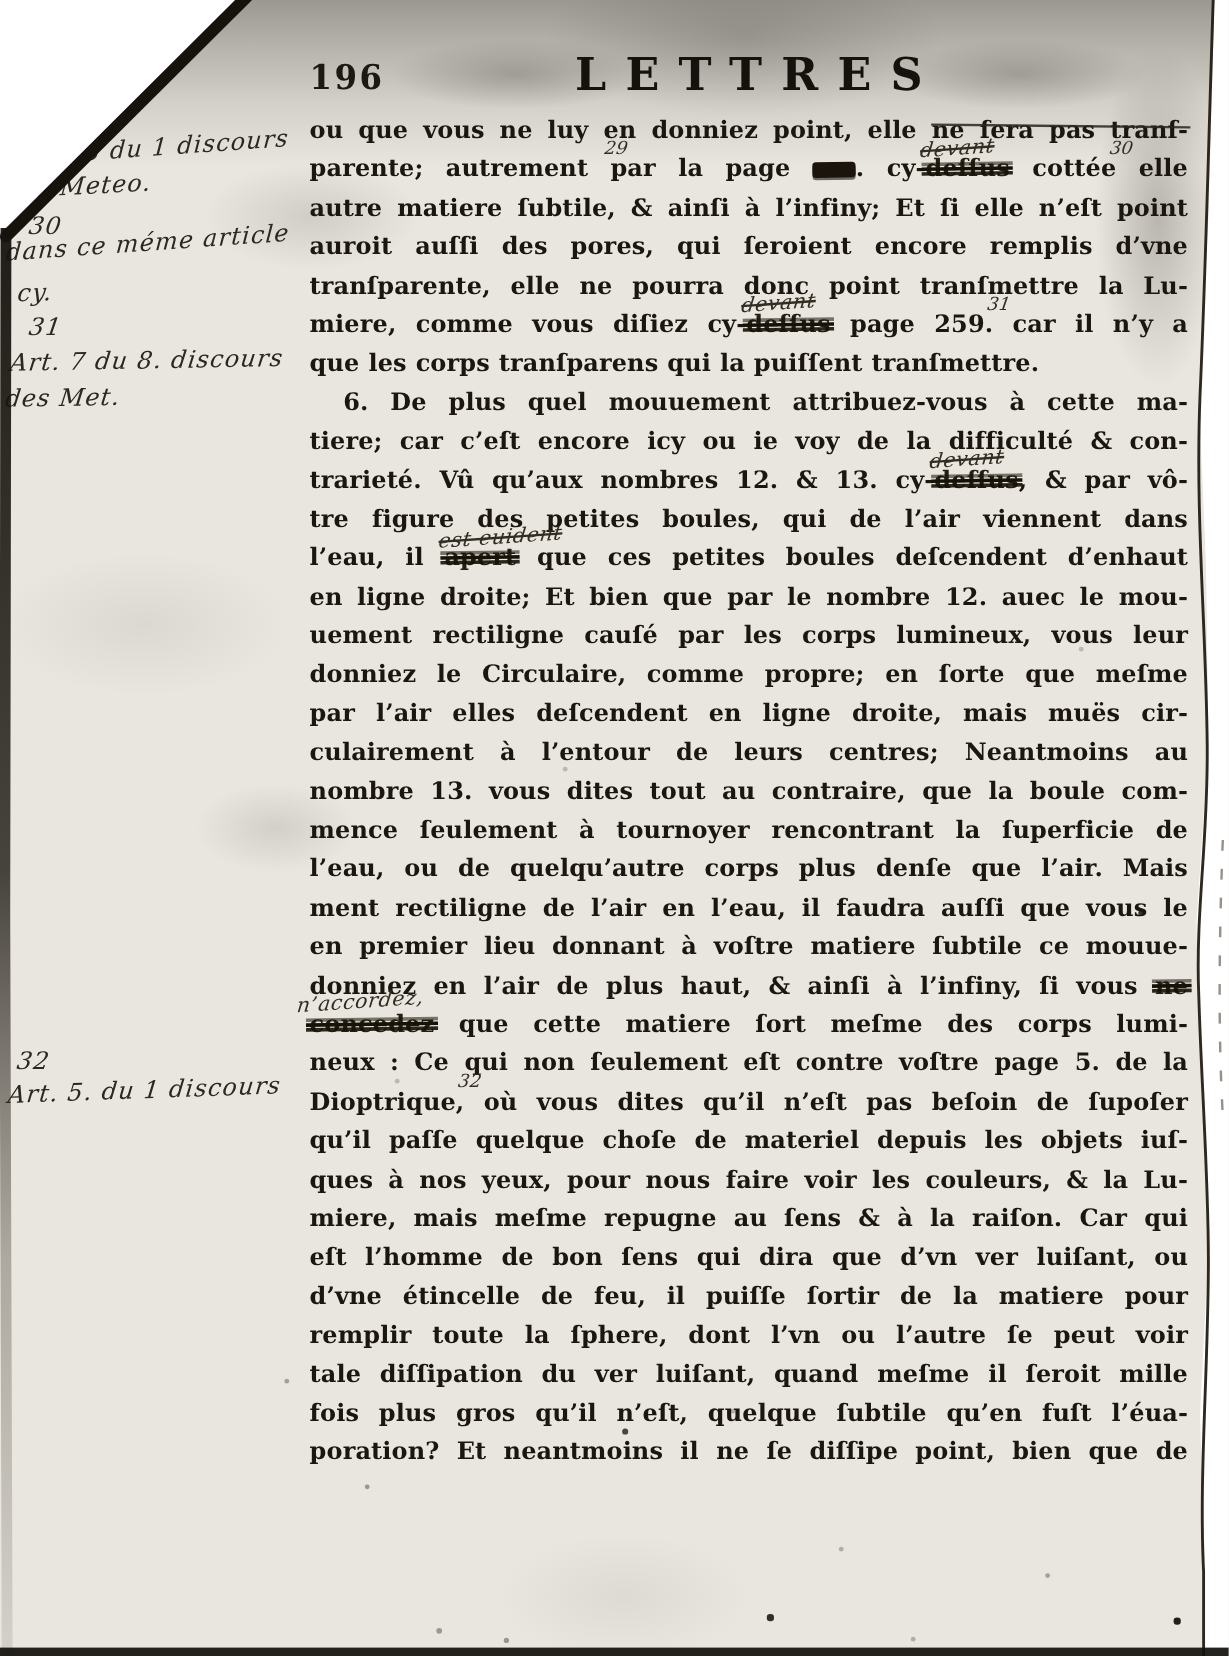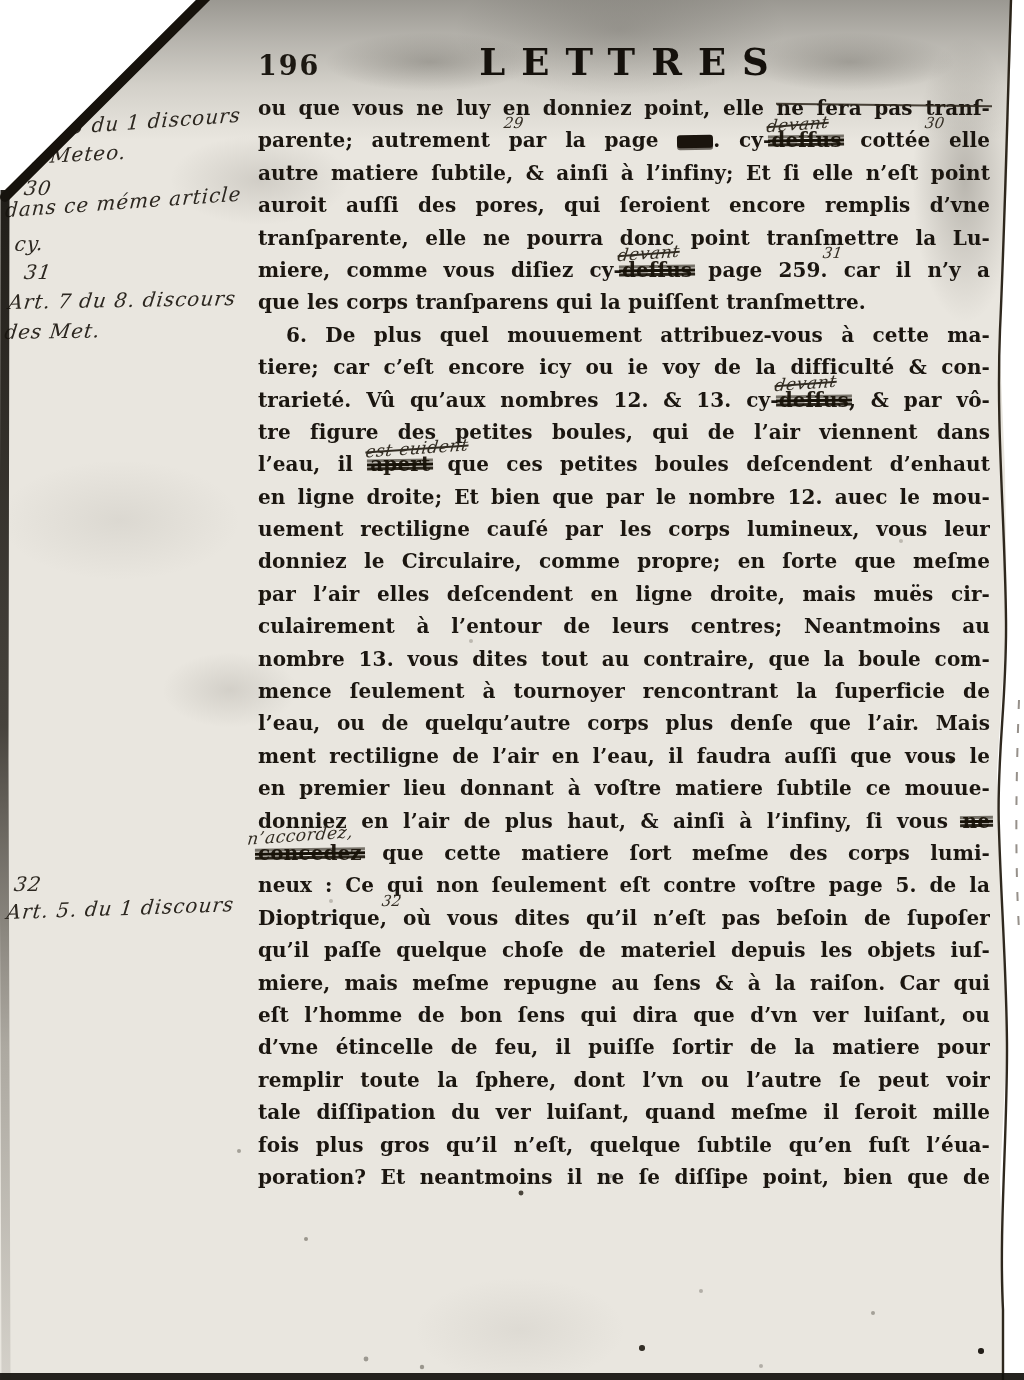--- a/index.html
+++ b/index.html
@@ -111,20 +111,21 @@
       <div class="bline"><span class="pr">nombre 13. vous dites tout au contraire, que la boule com-</span></div>
       <div class="bline"><span class="pr">mence ſeulement à tournoyer rencontrant la ſuperficie de</span></div>
       <div class="bline"><span class="pr">l’eau, ou de quelqu’autre corps plus denſe que l’air.  Mais</span></div>
       <div class="bline"><span class="pr">ment rectiligne de l’air en l’eau, il faudra auſſi que vous le</span></div>
       <div class="bline"><span class="pr">en premier lieu donnant à voſtre matiere ſubtile ce mouue-</span></div>
       <div class="bline"><span class="pr">donniez en l’air de plus haut, &amp; ainſi à l’infiny, ſi vous </span><span class="pr strike">ne</span></div>
       <div class="bline"><span class="pr strike">concedez<i class="hw hwleft">n’accordez,</i></span><span class="pr"> que cette matiere ſort meſme des corps lumi-</span></div>
       <div class="bline"><span class="pr">neux : Ce qui non ſeulement eſt contre voſtre page 5. de la</span></div>
       <div class="bline"><span class="pr">Dioptrique,</span><span class="note"><b>32</b></span><span class="pr"> où vous dites qu’il n’eſt pas beſoin de ſupoſer</span></div>
       <div class="bline"><span class="pr">qu’il paſſe quelque choſe de materiel depuis les objets iuſ-</span></div>
+      <div class="bline"><span class="pr">ques à nos yeux, pour nous faire voir les couleurs, &amp; la Lu-</span></div>
       <div class="bline"><span class="pr">miere, mais meſme repugne au ſens &amp; à la raiſon.  Car qui</span></div>
       <div class="bline"><span class="pr">eſt l’homme de bon ſens qui dira que d’vn ver luiſant, ou</span></div>
       <div class="bline"><span class="pr">d’vne étincelle de feu, il puiſſe ſortir de la matiere pour</span></div>
       <div class="bline"><span class="pr">remplir toute la ſphere, dont l’vn ou l’autre ſe peut voir</span></div>
       <div class="bline"><span class="pr">tale diſſipation du ver luiſant, quand meſme il ſeroit mille</span></div>
       <div class="bline"><span class="pr">fois plus gros qu’il n’eſt, quelque ſubtile qu’en fuſt l’éua-</span></div>
       <div class="bline"><span class="pr">poration? Et neantmoins il ne ſe diſſipe point, bien que de</span></div>
     </div>
 </div>
 

